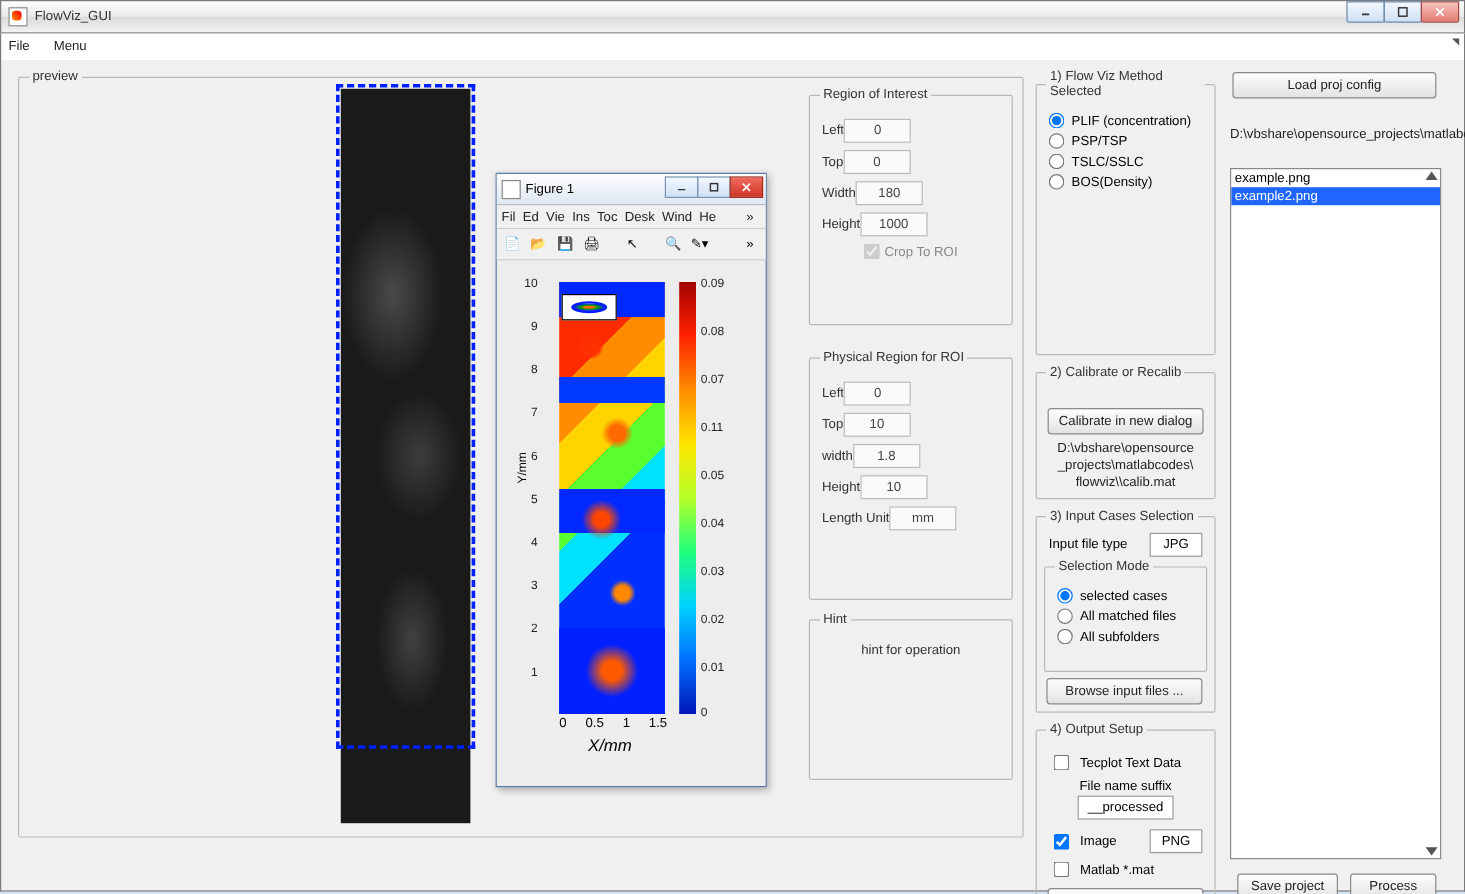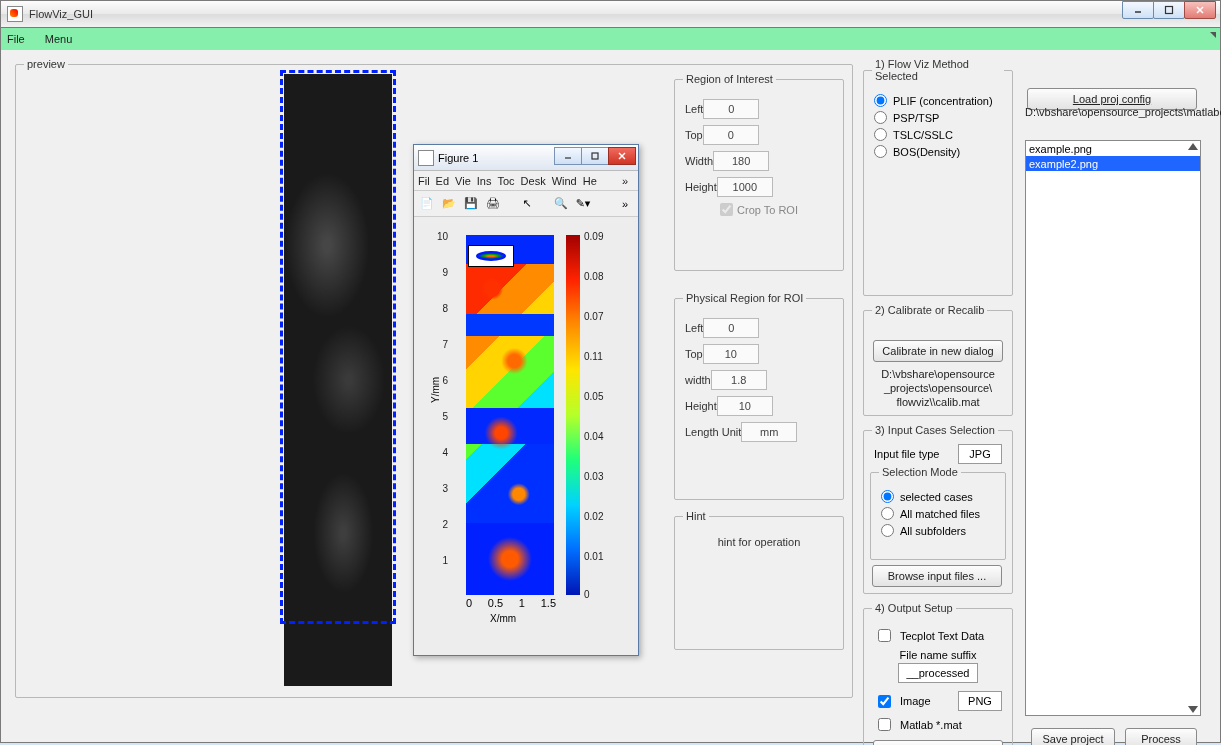--- a/index.html
+++ b/index.html
@@ -9,21 +9,21 @@
   .titlebar { height:28px; background:linear-gradient(to bottom,#fdfdfd 0%,#eaeaea 48%, #dcdcdc 52%, #f2f2f2 100%); border:1px solid #7a7a7a; display:flex; align-items:center; padding-left:6px; position:relative;}
   .titlebar .app-icon{ width:16px; height:16px; background:#fff; border:1px solid #888; margin-right:6px; position:relative;}
   .titlebar .app-icon::after{content:"";position:absolute;left:2px;top:2px;width:8px;height:8px;background:linear-gradient(45deg,#f80,#f00);border-radius:3px;}
   .titlebar .title{ color:#333; }
   .winbtns{position:absolute; right:4px; top:0; display:flex;}
   .winbtn{ width:32px; height:18px; border:1px solid #6a8bb0; background:linear-gradient(to bottom,#f3f8ff,#cfe0f5); margin-left:-1px; display:flex; align-items:center; justify-content:center; border-radius:0 0 2px 2px;}
   .winbtn.close{ background:linear-gradient(to bottom,#f7c1bd,#e37b74); border-color:#a04b44;}
   .winbtn svg{width:10px;height:10px;}
   
   
-  .menubar{ height:22px; background:#86efac; border-left:1px solid #7a7a7a; border-right:1px solid #7a7a7a; display:flex; align-items:center; padding:0 6px; position:relative;}
+  .menubar{ height:22px; background:#ffffff; border-left:1px solid #7a7a7a; border-right:1px solid #7a7a7a; display:flex; align-items:center; padding:0 6px; position:relative;}
   .menubar span{ margin-right:20px; color:#222;}
   .menubar .corner{ position:absolute; right:4px; top:4px; width:0;height:0;border-left:6px solid transparent; border-top:6px solid #555;}
   
   
   .client{ position:absolute; left:0; right:0; top:50px; bottom:2px; background:#f0f0f0; border:1px solid #7a7a7a; border-top:none; padding:12px 10px 10px 10px;}
   
   fieldset{ border:1px solid #b8b8b8; border-radius:2px; position:absolute; margin:0; padding:8px 8px;}
   legend{ color:#333; padding:0 3px; font-size:11px;}
   
   
@@ -60,21 +60,21 @@
      linear-gradient(180deg, #0028ff 0 8%, transparent 8% 22%, #0038ff 22% 28%, transparent 28% 48%, #0028ff 48% 58%, transparent 58% 80%, #0020ff 80% 100%);}
   .legend-box{position:absolute; left:46px; top:22px; width:46px; height:22px; background:#fff; border:1px solid #000; display:flex;align-items:center;justify-content:center;}
   .legend-box .oval{width:30px;height:10px;border:2px solid #001aff;border-radius:50%; background:radial-gradient(ellipse,#f60 20%, #009f00 40%, #001aff 70%);}
   .colorbar{position:absolute; left:144px; top:12px; width:14px; height:360px; background:linear-gradient(to top,#0015b5,#006eff,#00d2ff,#1fff7a,#b6ff29,#ffe500,#ff8c00,#ff2300,#a10000);}
   .cb-ticks{position:absolute; left:162px; top:8px; height:368px; width:40px;}
   .cb-tick{position:absolute; left:0; font-size:10px; color:#222;}
   .y-ticks{position:absolute; left:26px; top:8px; height:368px;}
   .y-tick{position:absolute; right:0; font-size:10px; color:#222; text-align:right; width:16px;}
   .x-ticks{position:absolute; left:44px; top:374px; width:90px; display:flex; justify-content:space-between; font-size:10px;}
   .ylabel{position:absolute; left:8px; top:180px; transform:rotate(-90deg); transform-origin:left top; font-size:10px;}
-  .xlabel{position:absolute; left:68px; top:390px; font-size:10px;}
+  .xlabel{position:absolute; left:68px; top:390px; font-size:14px;font-style:italic;}
   
   
   .fs-roi{ left:658px; top:3px; width:170px; height:198px;}
   .fs-phys{ left:658px; top:222px; width:170px; height:208px;}
   .fs-hint{ left:658px; top:440px; width:170px; height:140px;}
   .row{display:flex; align-items:center; margin:6px 2px;}
   .row label{color:#333;}
   .numbox{width:56px;height:20px;border:1px solid #bababa;background:#fafafa;text-align:center;color:#444;display:flex;align-items:center;justify-content:center;}
   .chk{display:flex;align-items:center;gap:4px;margin-top:6px;justify-content:center;}
   .chk input{margin:0;}
@@ -93,21 +93,21 @@
   .fs-input{ left:862px; top:374px; width:150px; height:170px;}
   .fs-selmode{ position:absolute; left:6px; top:30px; width:136px; height:94px;}
   
   .fs-output{ left:862px; top:552px; width:150px; height:170px;}
   .suffix-label{text-align:center;margin:2px 0;}
   .suffix-box{width:80px;height:20px;border:1px solid #999;background:#fff;display:flex;align-items:center;justify-content:center;margin:0 auto;}
   .chk-left{display:flex;align-items:center;gap:6px;margin:4px 2px;}
   .small-sel{width:44px;height:20px;border:1px solid #999;background:#fff;display:flex;align-items:center;justify-content:center;margin-left:auto;}
   
   
-  .btn-load{position:absolute; left:1026px; top:38px; width:170px;text-decoration:underline;}
+  .btn-load{position:absolute; left:1026px; top:10px; width:170px;}
   .proj-path{position:absolute; left:1024px; top:56px; width:176px; color:#222; line-height:1.2;}
   .filelist{position:absolute; left:1024px; top:90px; width:176px; height:576px; border:1px solid #888; background:#fff; overflow:hidden;}
   .filelist .item{height:15px;padding:0 3px;display:flex;align-items:center;}
   .filelist .item.sel{background:#1e66ff;color:#fff;}
   .filelist .scroll-sym{position:absolute;right:2px;top:2px;width:0;height:0;border-left:5px solid transparent;border-right:5px solid transparent;border-bottom:7px solid #555;}
   .filelist .scroll-sym.dn{top:auto;bottom:2px;border-bottom:none;border-top:7px solid #555;}
   .btn-save{position:absolute; left:1030px; top:678px; width:84px;}
   .btn-process{position:absolute; left:1124px; top:678px; width:72px;}
 </style>
 </head>
@@ -312,21 +312,21 @@
         <input type="radio" style="">
         <span>BOS(Density)</span>
       </div>
   </fieldset>
 
   <fieldset class="fs-calib">
     <legend>2) Calibrate or Recalib</legend>
     <div class="btn" style="width:130px;margin:16px auto 0">Calibrate in new dialog</div>
     <div class="calib-path">
       <div>D:\vbshare\opensource</div>
-      <div>_projects\opensource\</div>
+      <div>_projects\matlabcodes\</div>
       <div>flowviz\\calib.mat</div>
     </div>
   </fieldset>
 
   <fieldset class="fs-input">
     <legend>3) Input Cases Selection</legend>
     <div style="display:flex;align-items:center;justify-content:space-between;margin:0 2px">
       <span>Input file type</span>
       <div class="small-sel">JPG</div>
     </div>

